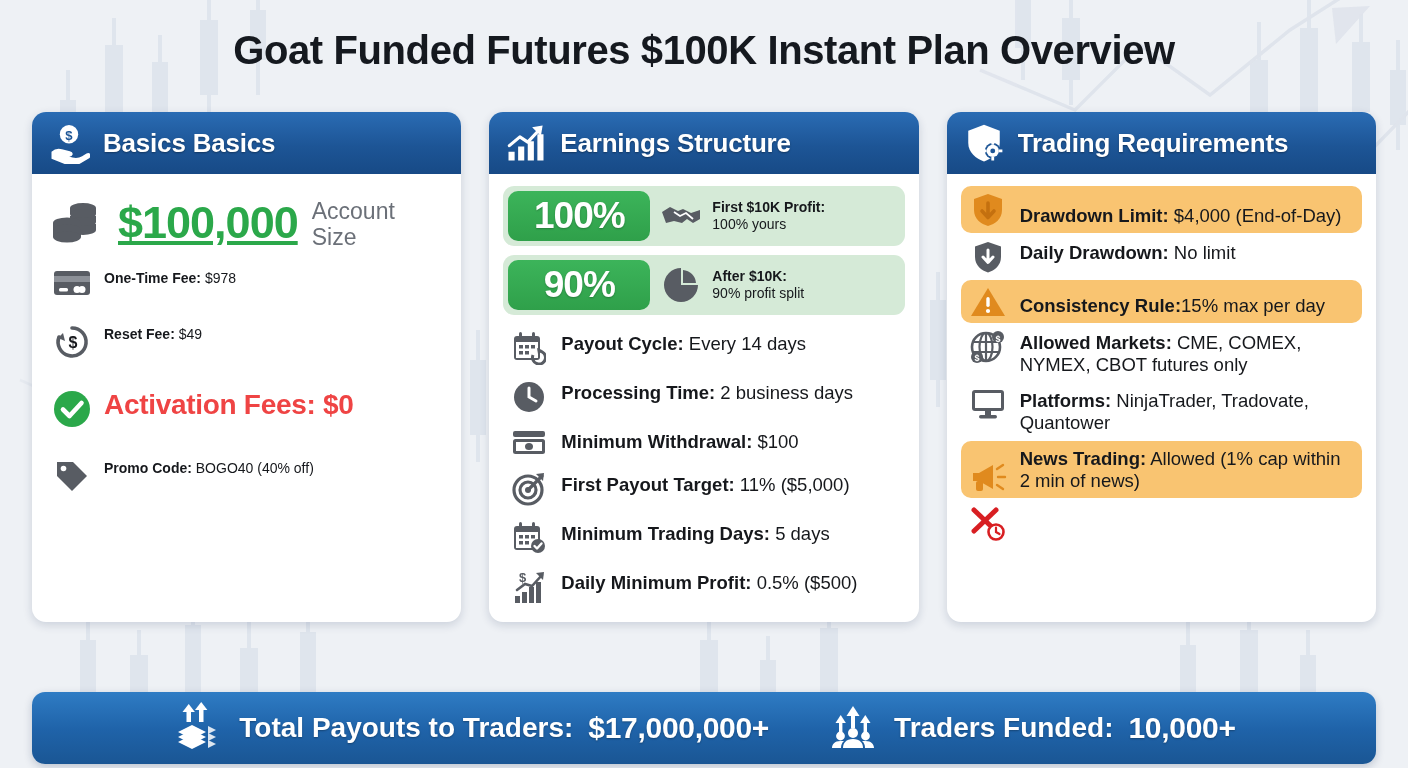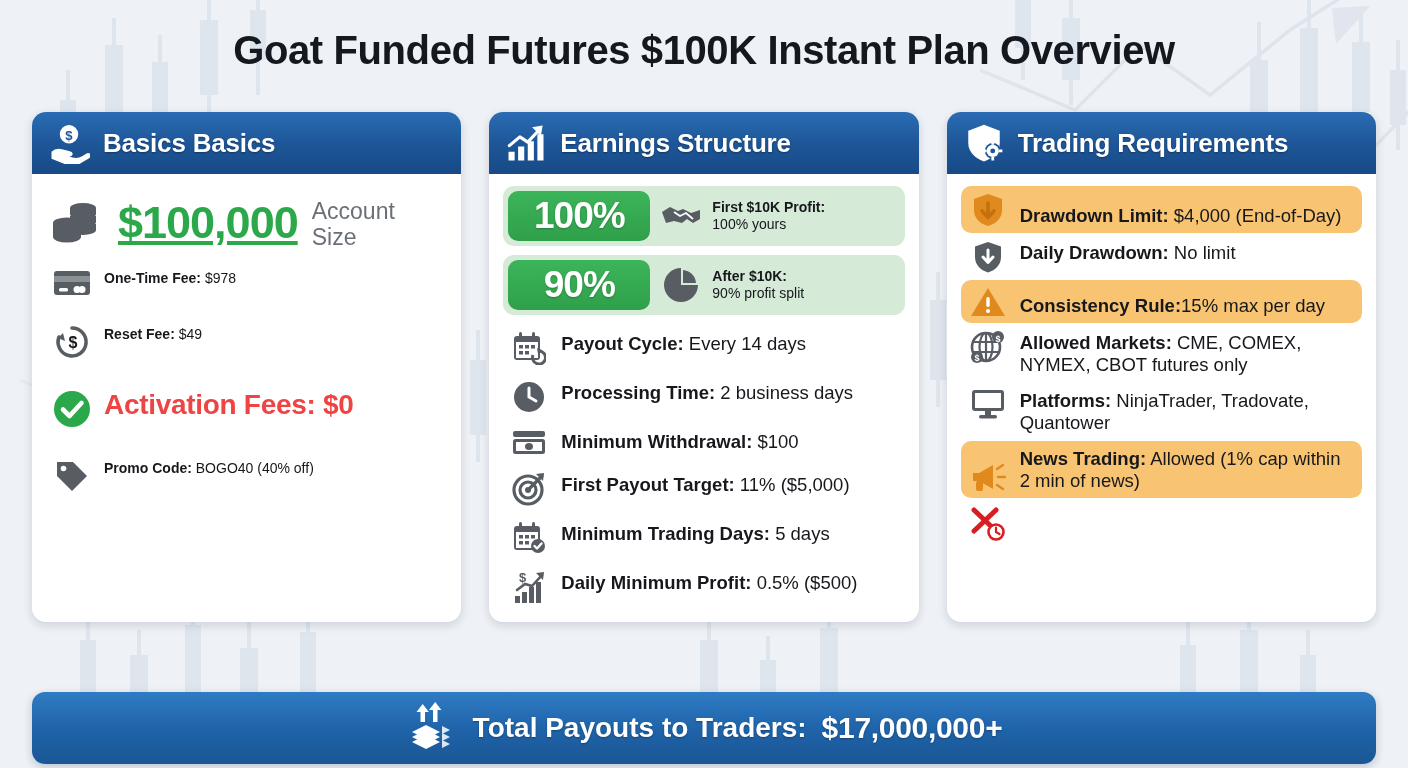--- a/index.html
+++ b/index.html
@@ -600,16 +600,36 @@
             <path d="M36 24 L44 28 L36 32 Z"></path>
               <path d="M36 31 L44 35 L36 39 Z"></path>
               <path d="M36 38 L44 42 L36 46 Z"></path>
           </g>
         </g>
       </svg>
       <div class="blbl">Total Payouts to Traders:</div>
       <div class="bval">$17,000,000+</div>
     </div>
 
+    <div class="bstat">
+      <svg class="bicon" viewBox="0 0 52 52">
+        <g fill="#fff">
+          <rect x="24" y="10" width="4" height="16"></rect>
+            <path d="M19.5 14 L26 4 L32.5 14 Z"></path>
+          <rect x="12" y="18" width="3.4" height="12"></rect>
+            <path d="M8.5 21 L13.7 13 L18.9 21 Z"></path>
+          <rect x="36.6" y="18" width="3.4" height="12"></rect>
+            <path d="M33 21 L38.3 13 L43.5 21 Z"></path>
+          <circle cx="26" cy="31" r="5"></circle>
+          <circle cx="13.5" cy="34" r="4.4"></circle>
+          <circle cx="38.5" cy="34" r="4.4"></circle>
+          <path d="M26 37 c-7 0 -10 4 -10 9 h20 c0 -5 -3 -9 -10 -9 Z"></path>
+          <path d="M13.5 39 c-6 0 -8.5 3.5 -8.5 7 h9 c0 -3 1 -5.5 3 -7 -1.1 -0.1 -2.3 0 -3.5 0 Z"></path>
+          <path d="M38.5 39 c6 0 8.5 3.5 8.5 7 h-9 c0 -3 -1 -5.5 -3 -7 1.1 -0.1 2.3 0 3.5 0 Z"></path>
+        </g>
+      </svg>
+      <div class="blbl">Traders Funded:</div>
+      <div class="bval">10,000+</div>
+    </div>
 
   </div>
 
 </div>
 
 </body></html>

